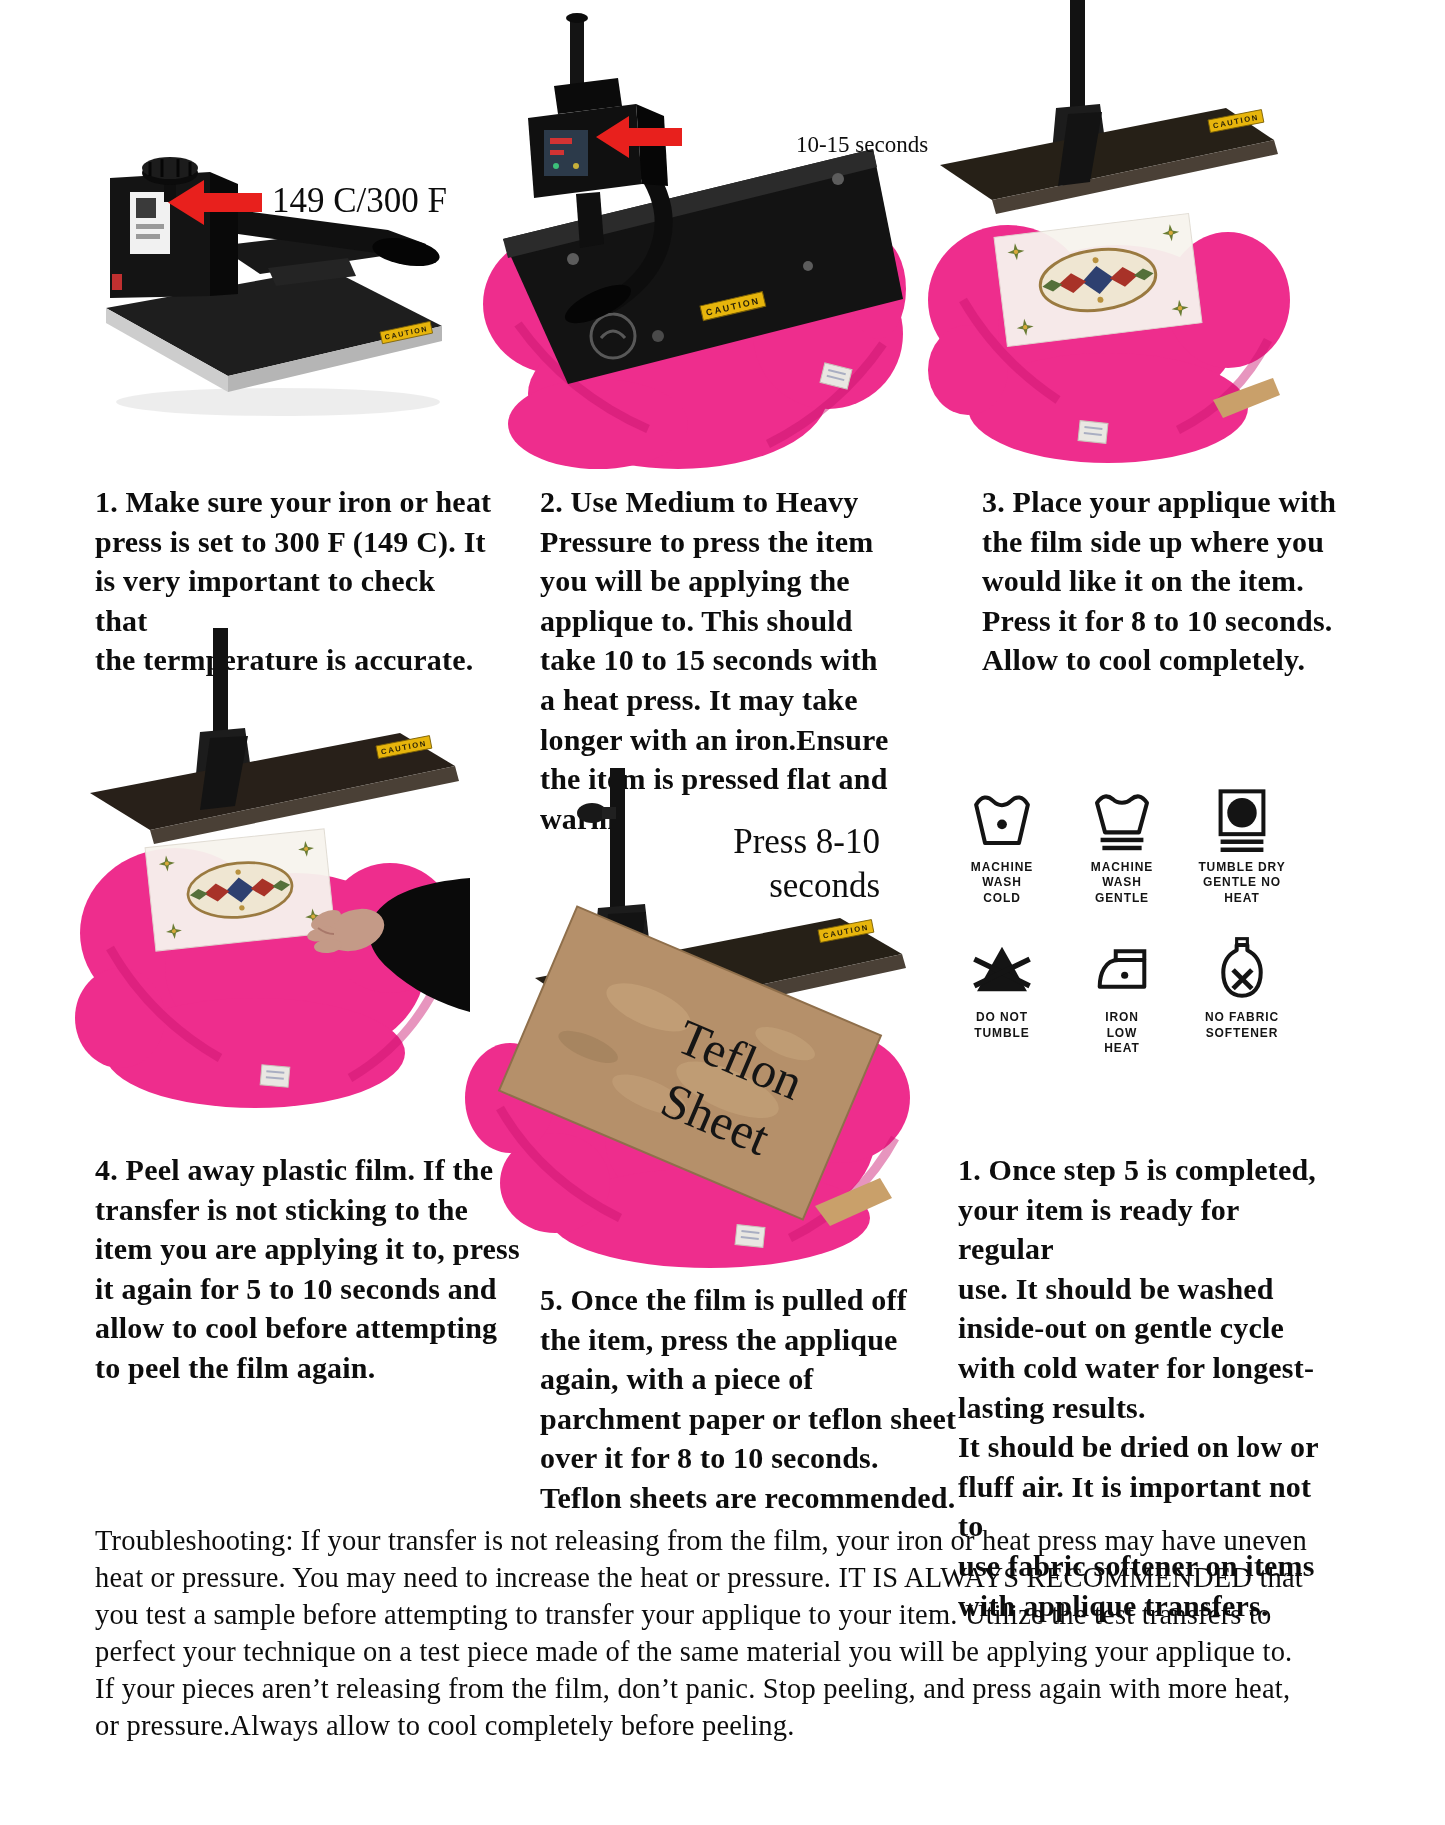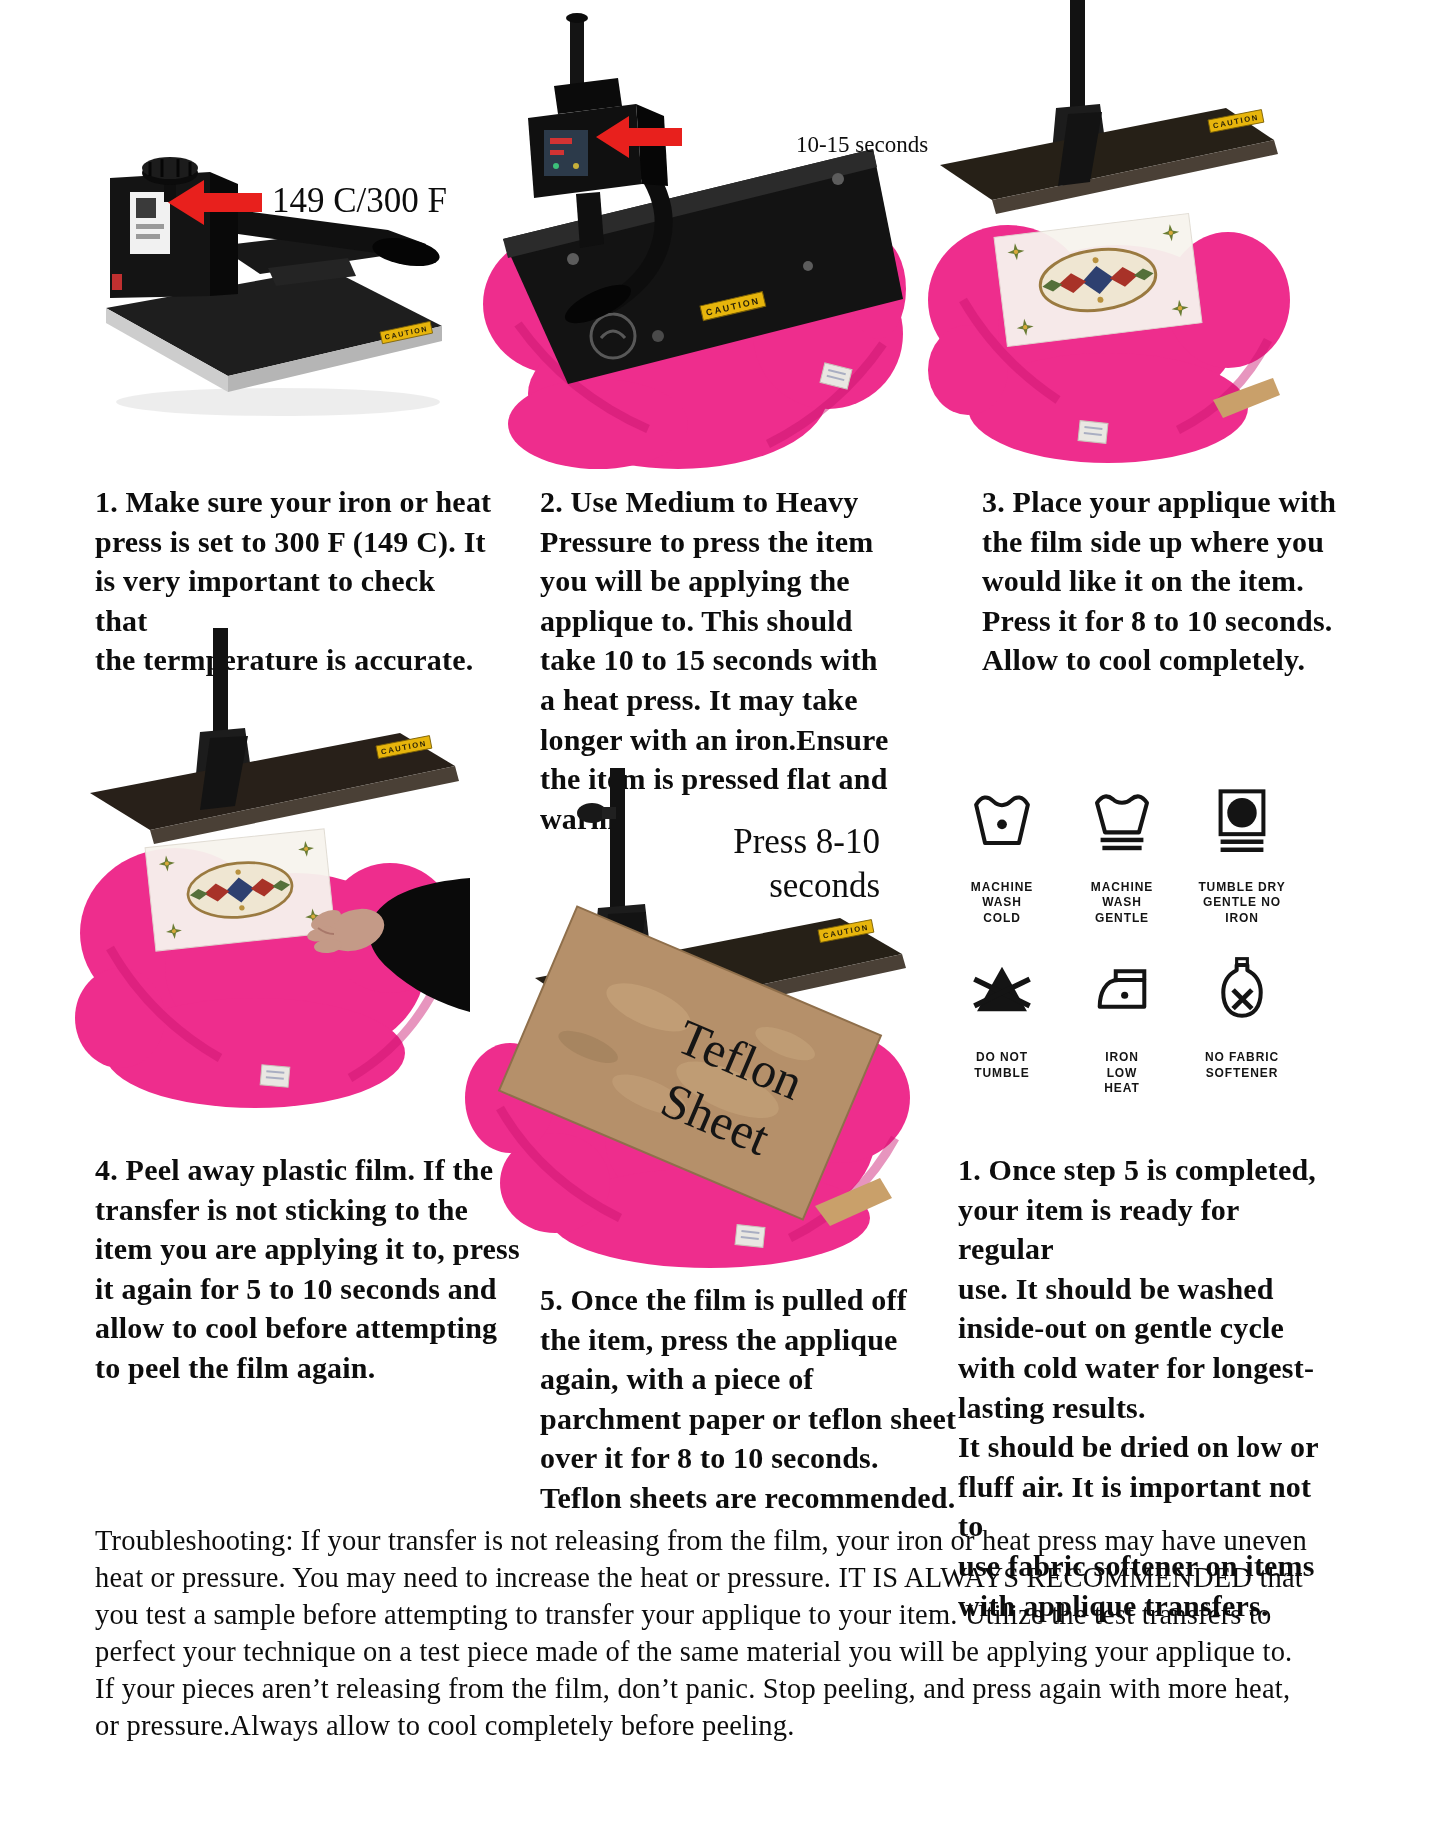--- a/index.html
+++ b/index.html
@@ -23,21 +23,21 @@
   .troubleshooting {
     font-size:28.5px; line-height:1.3; white-space:pre-line; letter-spacing:0.2px;
   }
   .care-grid {
     display:grid; grid-template-columns:112px 112px 112px; column-gap:8px; row-gap:30px;
     width:352px;
   }
   .care-cell { display:flex; flex-direction:column; align-items:center; }
   .care-cell svg { display:block; }
   .care-label {
-    margin-top:24px; font-family:"Liberation Sans","DejaVu Sans",sans-serif;
+    margin-top:4px; font-family:"Liberation Sans","DejaVu Sans",sans-serif;
     font-weight:bold; font-size:12px; letter-spacing:0.9px; line-height:1.3;
     text-align:center; white-space:pre-line; color:#141414;
   }
   svg { overflow:visible; }
 </style>
 </head>
 <body>
 
 <div class="page">
 
@@ -302,21 +302,21 @@
     </div>
     <div class="care-cell">
       <svg width="66" viewBox="0 0 74 78">
         <rect x="13" y="6" width="48" height="48" fill="none" stroke="#141414" stroke-width="4.5"></rect>
         <circle cx="37" cy="30" r="16.5" fill="#141414"></circle>
         <rect x="13" y="60" width="48" height="5" fill="#141414"></rect>
         <rect x="13" y="69" width="48" height="5" fill="#141414"></rect>
       </svg>
       <div class="care-label">TUMBLE DRY
 GENTLE NO
-IRON</div>
+HEAT</div>
     </div>
     <div class="care-cell">
       <svg width="66" viewBox="0 0 74 78">
         <polygon points="37,12 9,62 65,62" fill="#141414"></polygon>
         <line x1="6" y1="26" x2="68" y2="56" stroke="#141414" stroke-width="6"></line>
         <line x1="68" y1="26" x2="6" y2="56" stroke="#141414" stroke-width="6"></line>
       </svg>
       <div class="care-label">DO NOT
 TUMBLE</div>
     </div>

